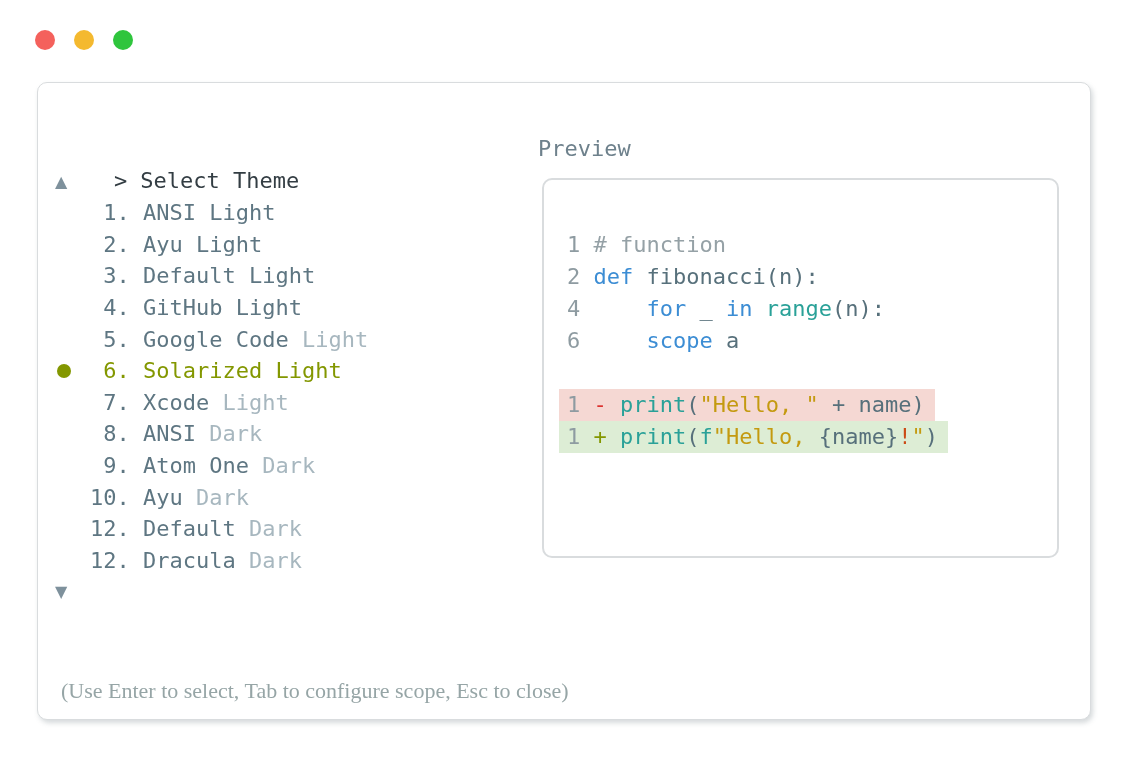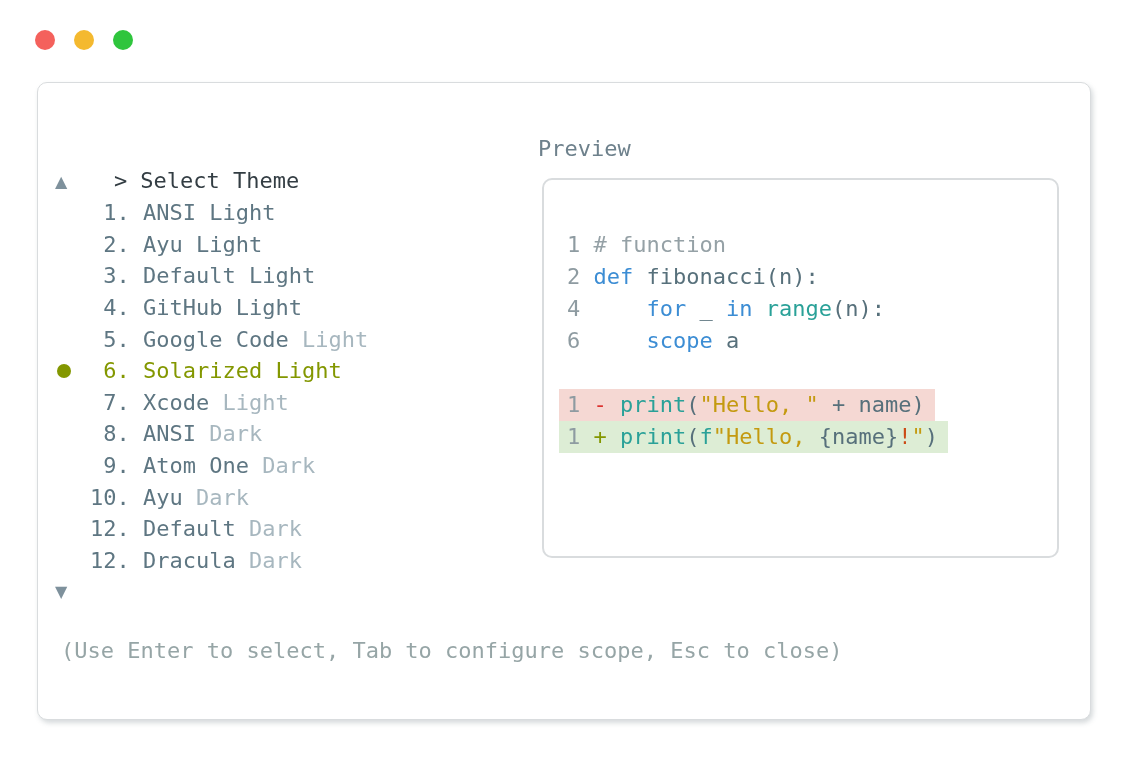--- a/index.html
+++ b/index.html
@@ -28,22 +28,22 @@
     white-space:pre; cursor:default; }
   .theme-row .marker { width:33px; display:flex; align-items:center; }
   .theme-row .marker .dot { width:14px; height:14px; border-radius:50%;
     background:var(--accent-olive,#839700); margin-left:0px; }
   .theme-row .num, .theme-row .name { color:var(--list-text,#5e7682); }
   .theme-row .variant { color:var(--list-text,#5e7682);text-align:right; }
   .theme-row .variant.muted { color:var(--list-muted,#a7b7bf); }
   .theme-row.selected .num, .theme-row.selected .name,
   .theme-row.selected .variant { color:var(--accent-olive,#839700); }
 
-  .help { position:absolute; left:23px; top:552px; font-size:22px; line-height:32px;
-    color:var(--help-text,#96a5a6); white-space:pre; }
+  .help { position:absolute; left:23px; top:592px; font-size:22px; line-height:32px;
+    color:var(--help-text,#96a5a6); white-space:pre;font-family:Liberation Serif, serif; }
 
   .preview-label { position:absolute; left:500px; top:50px; font-size:22px;
     line-height:32px; color:var(--preview-label,#6e818c); }
 
   .preview-box { position:absolute; left:504px; top:95px; width:517px; height:380px;
     background:#ffffff; border:2px solid var(--border,#d9dcde); border-radius:10px;
     padding:49px 0 0 23px; overflow:hidden; }
 
   .code-line { min-height:32px; line-height:32px; font-size:22px; white-space:pre; }
   .line-inner { display:inline-block; line-height:32px; }

